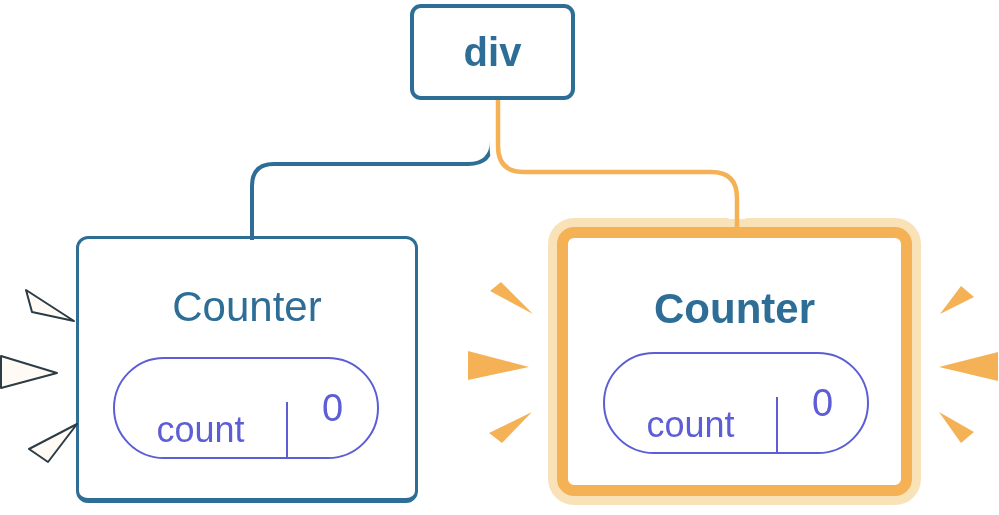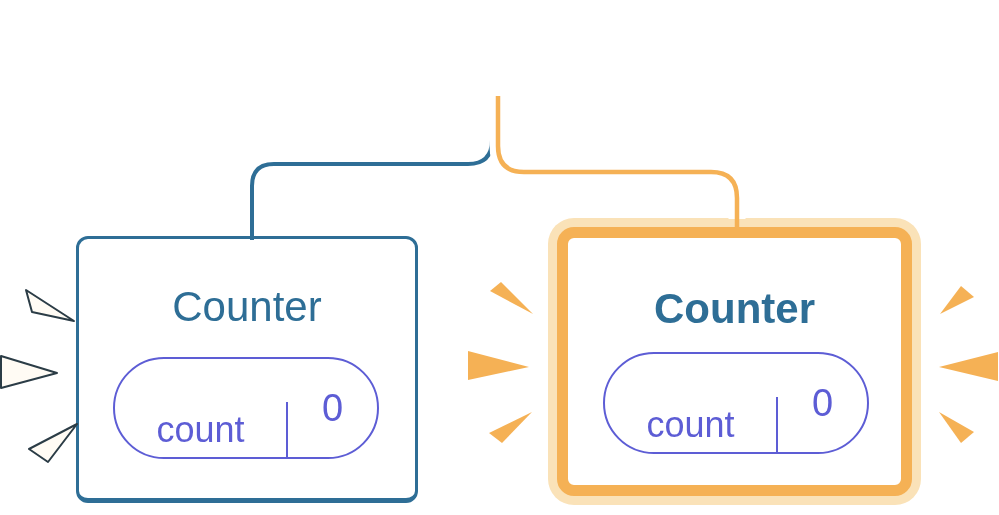--- a/index.html
+++ b/index.html
@@ -146,20 +146,21 @@
       <div class="pill-value">0</div>
     </div>
   </div>
 
   <svg class="layer connector-layer" viewBox="0 0 999 515">
     <path class="edge-blue" d="M 492 100 L 492 140 Q 492 164 468 164 L 274 164 Q 252 164 252 186 L 252 240"></path>
     <path class="edge-casing" d="M 498 96 L 498 146 Q 498 172 524 172 L 711 172 Q 737 172 737 198 L 737 219"></path>
     <path class="edge-orange" d="M 498 96 L 498 146 Q 498 172 524 172 L 711 172 Q 737 172 737 198 L 737 228"></path>
   </svg>
 
+  <div class="root-node">div</div>
 
   <svg class="layer sparks-layer" viewBox="0 0 999 515">
 
     <polygon class="spark-neutral" points="26,290 32,312 74,321"></polygon>
     <polygon class="spark-neutral" points="1,356 1,388 57,373"></polygon>
     <polygon class="spark-neutral" points="29,449 48,462 77,424"></polygon>
 
     <polygon class="spark-orange" points="490,291 501,282 533,314"></polygon>
     <polygon class="spark-orange" points="468,351 468,380 529,367"></polygon>
     <polygon class="spark-orange" points="489,433 502,443 532,412"></polygon>

